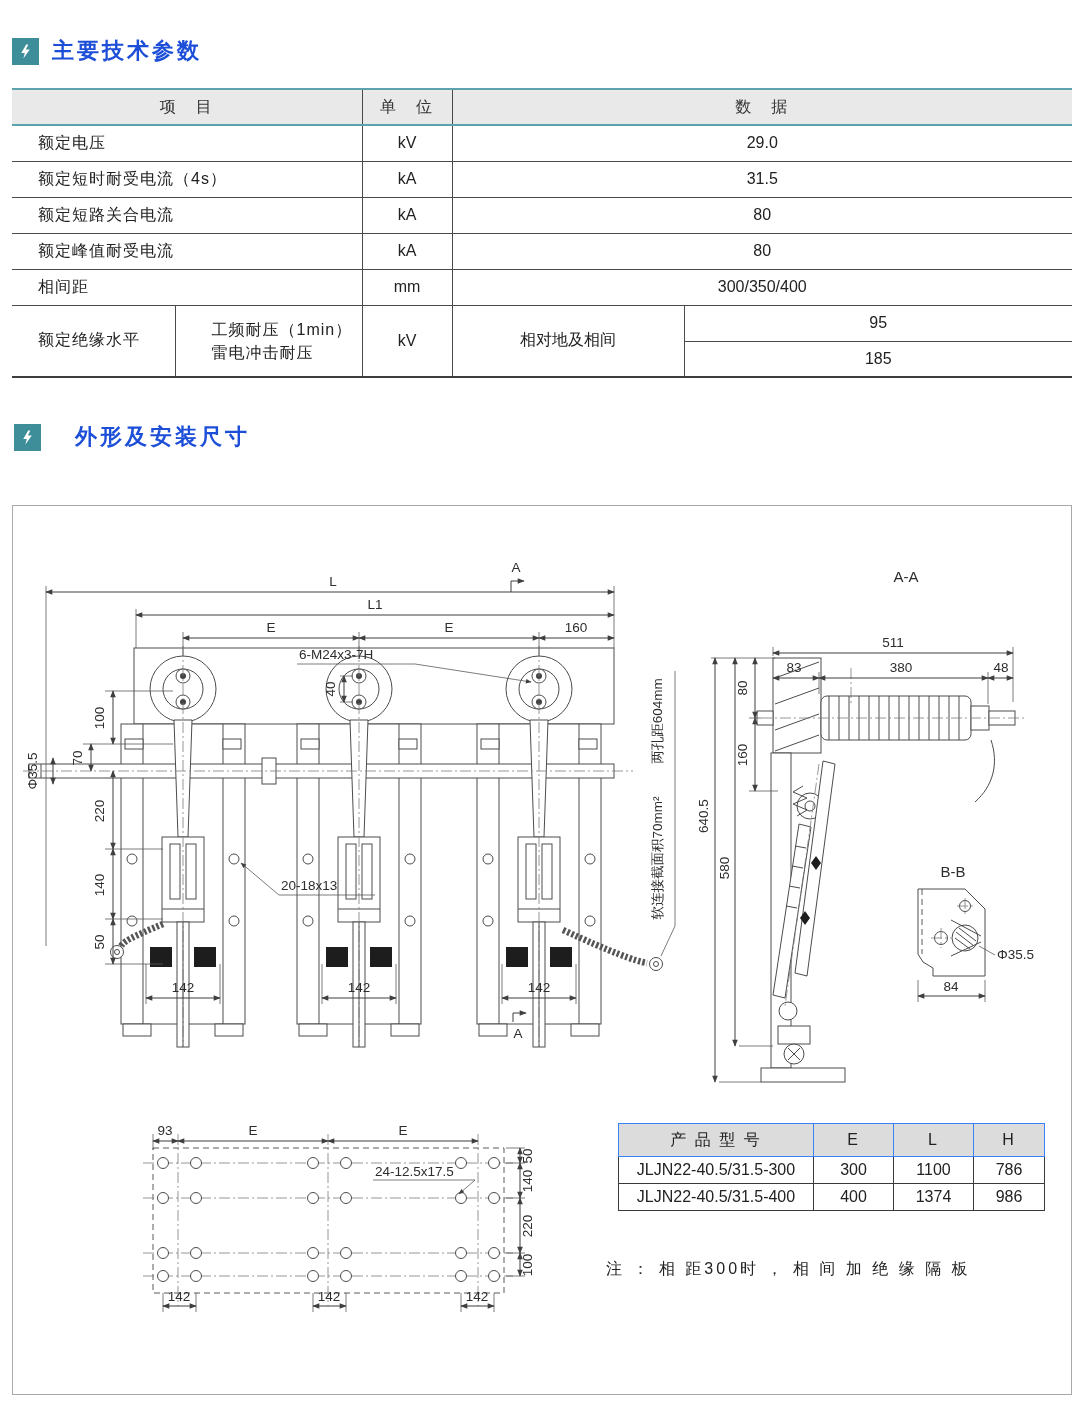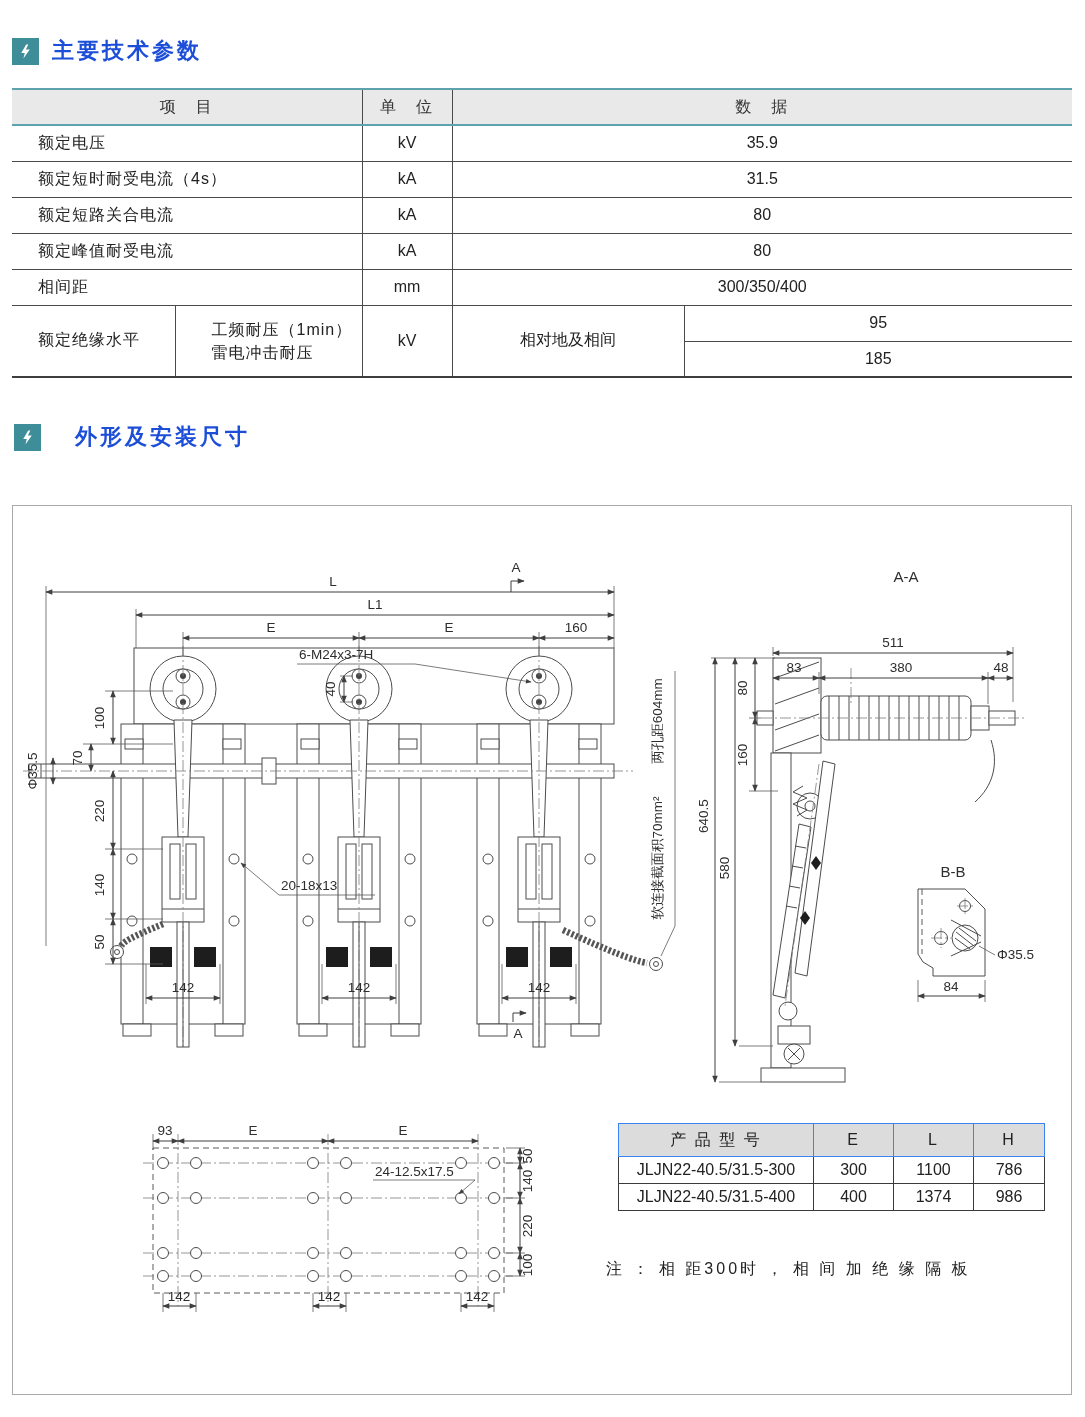--- a/index.html
+++ b/index.html
@@ -69,21 +69,21 @@
       <tr>
         <th colspan="2" class="vr">项　目</th>
         <th class="vr">单　位</th>
         <th colspan="2">数　据</th>
       </tr>
     </thead>
     <tbody>
       <tr>
         <td colspan="2" class="item vr">额定电压</td>
         <td class="vr">kV</td>
-        <td colspan="2">35.9</td>
+        <td colspan="2">29.0</td>
       </tr>
       <tr>
         <td colspan="2" class="item vr">额定短时耐受电流（4s）</td>
         <td class="vr">kA</td>
         <td colspan="2">31.5</td>
       </tr>
       <tr>
         <td colspan="2" class="item vr">额定短路关合电流</td>
         <td class="vr">kA</td>
         <td colspan="2">80</td>

